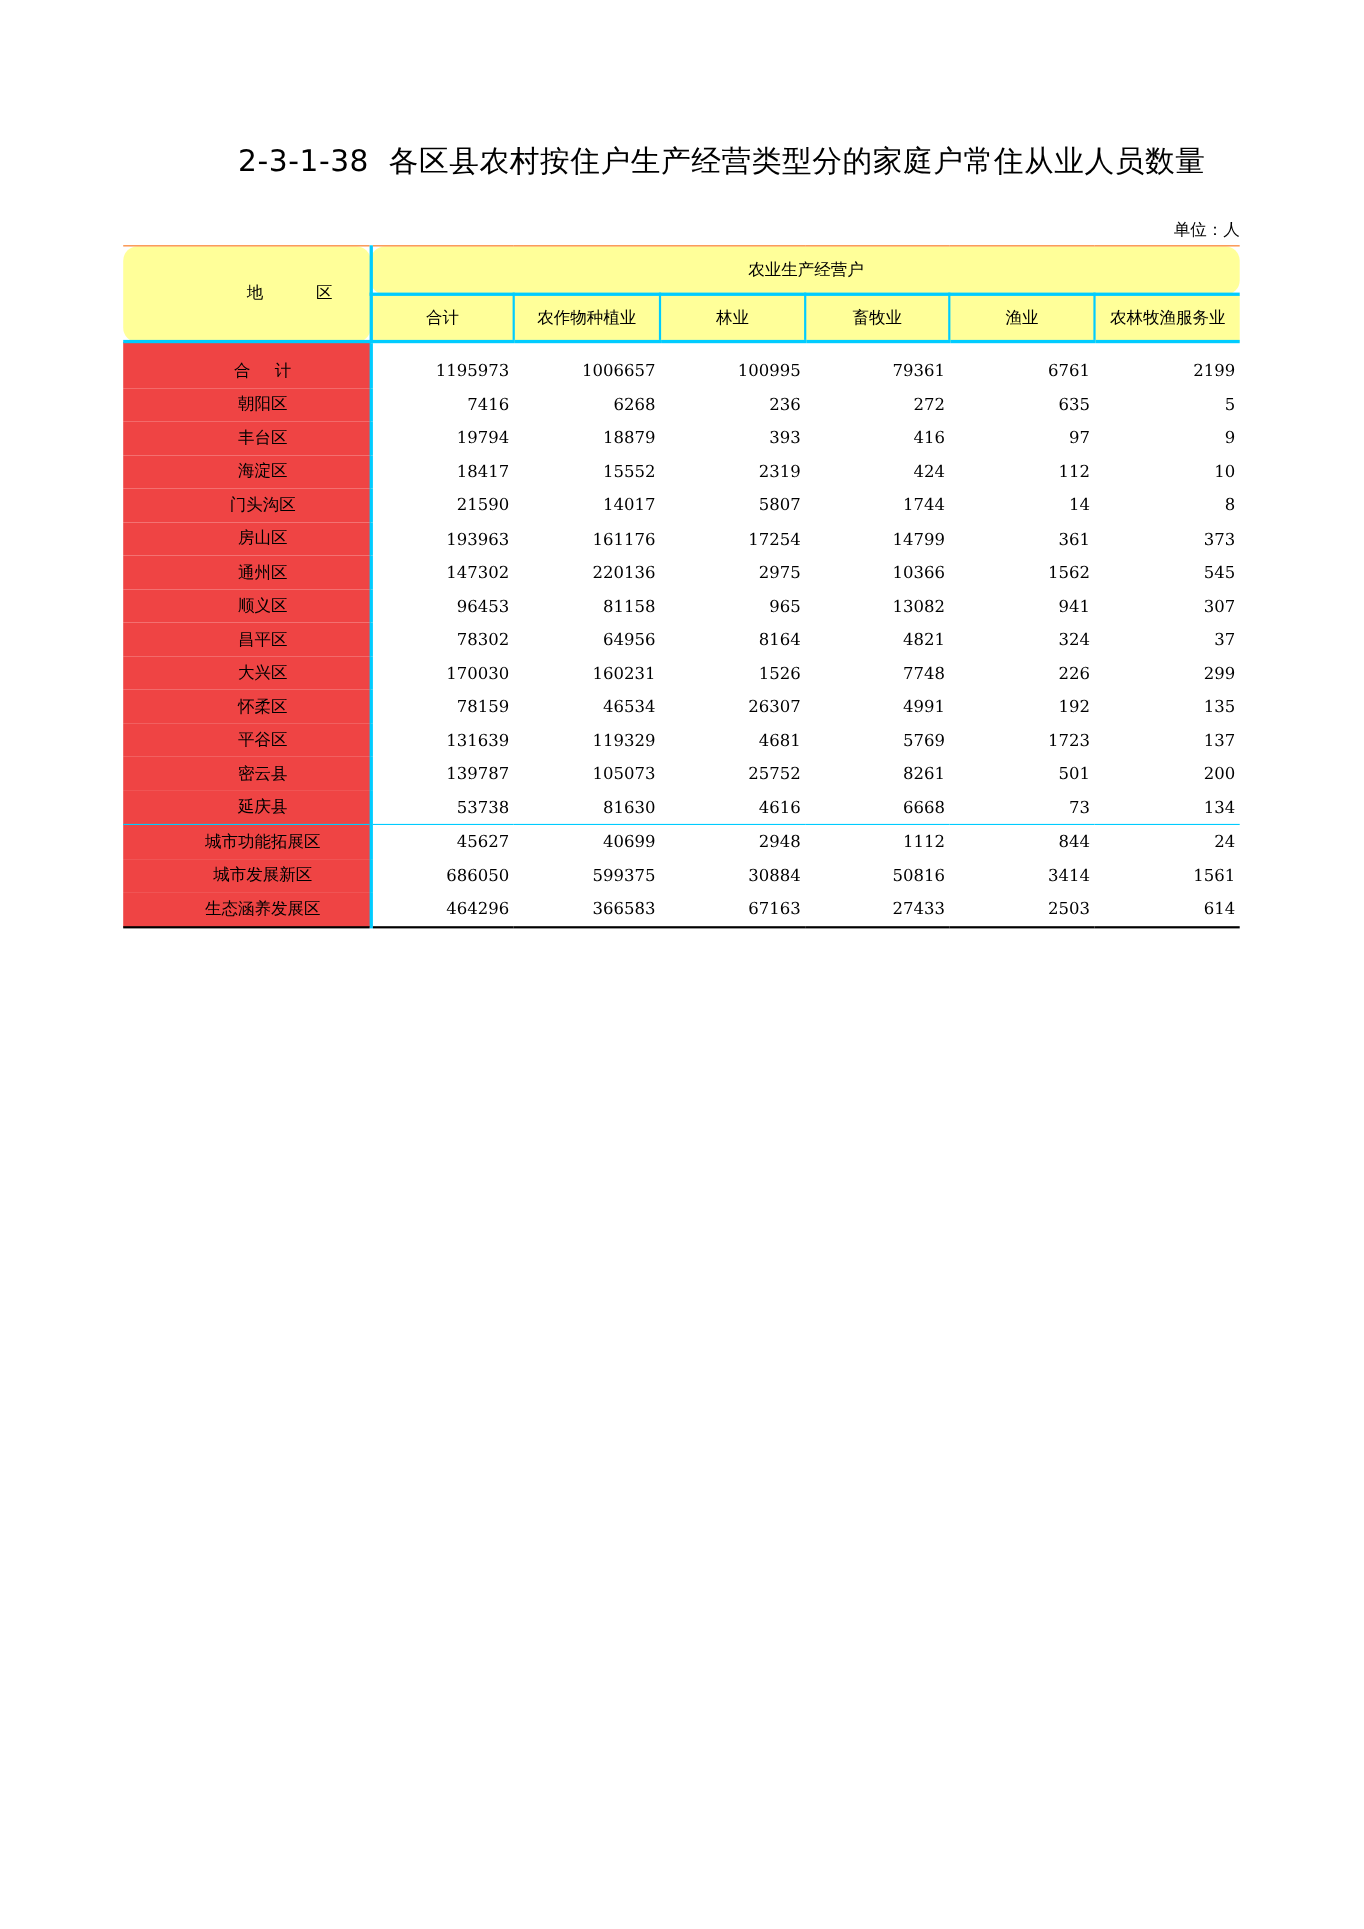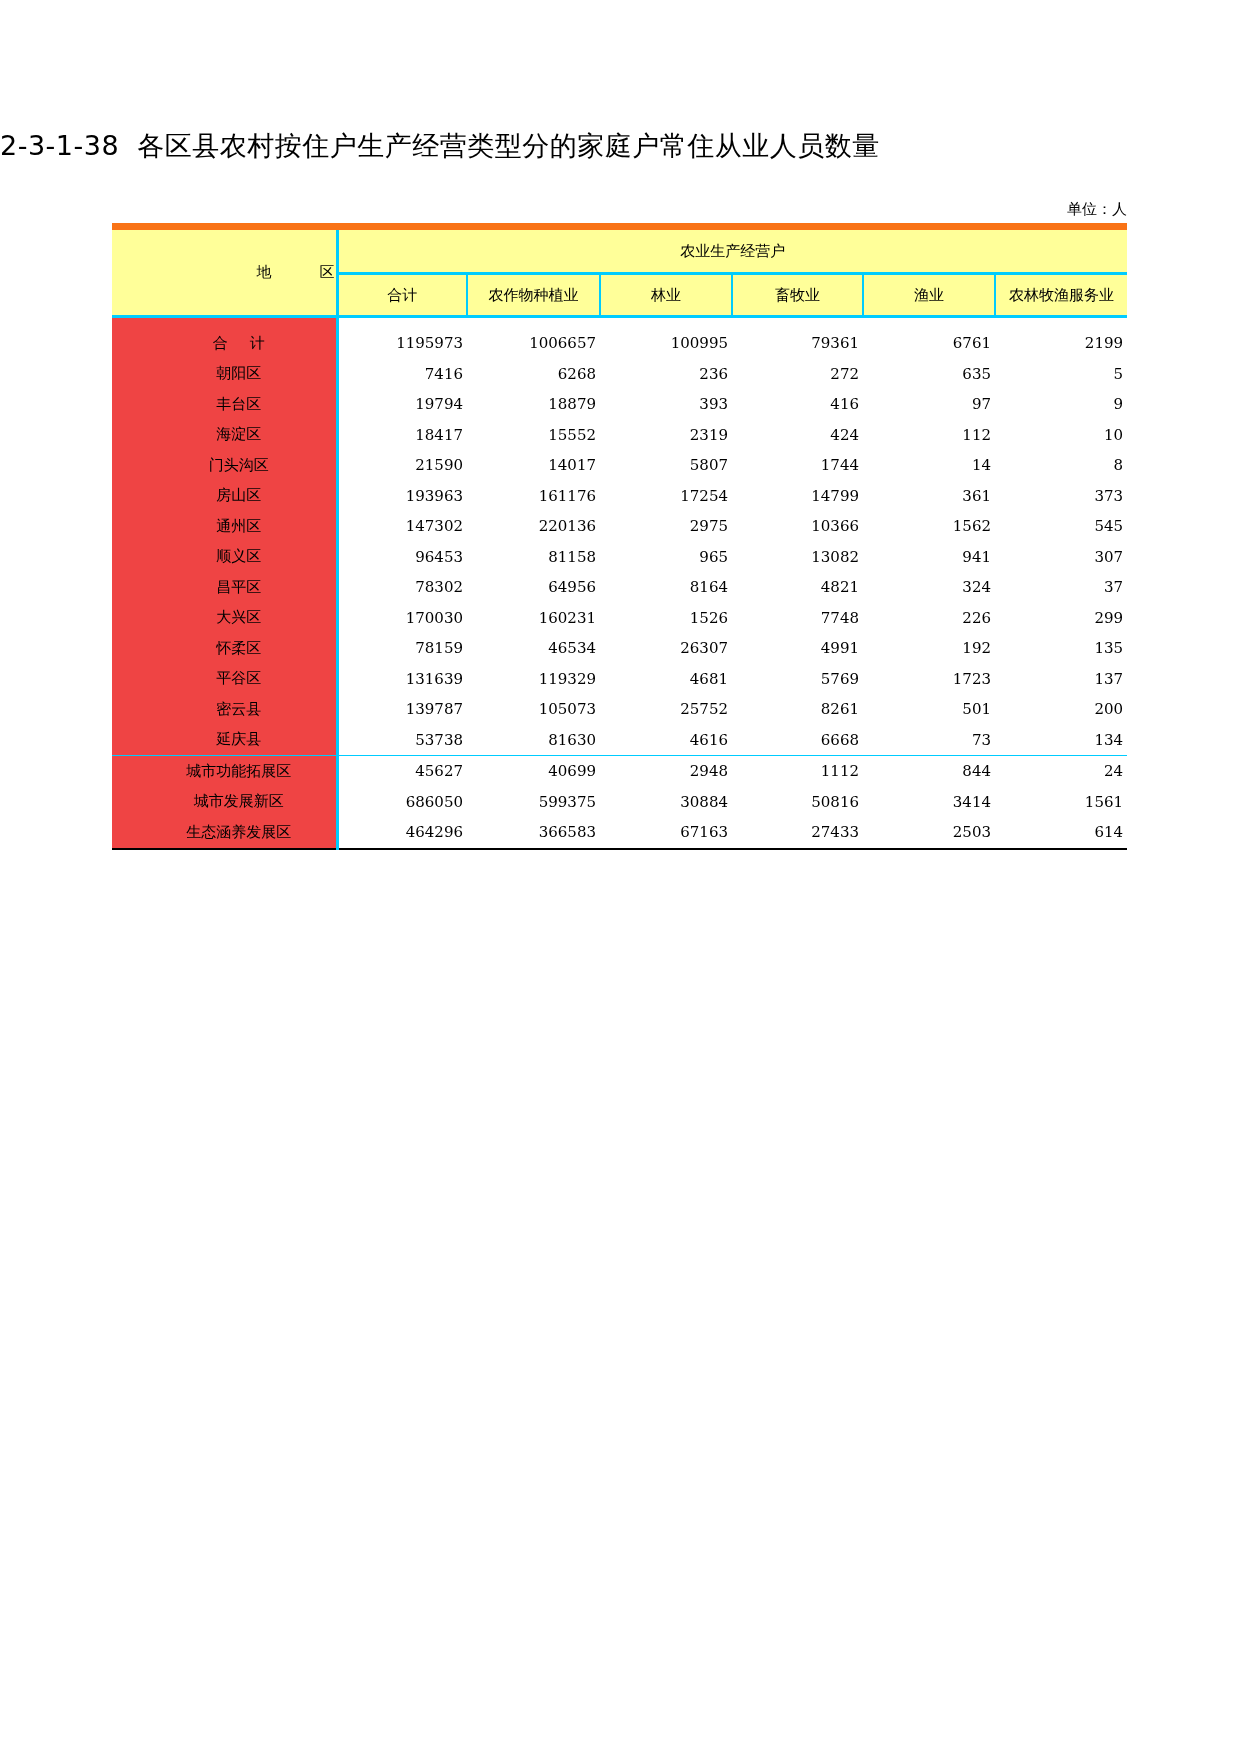--- a/index.html
+++ b/index.html
@@ -1,33 +1,33 @@
 <!DOCTYPE html>
 <html><head>
 <meta charset="utf-8">
 <style>
   html, body { margin: 0; padding: 0; background: #ffffff; }
   body { width: 1240px; height: 1754px; position: relative; overflow: hidden;
          font-family: "DejaVu Serif", "Liberation Serif", serif; color: #000; }
-  .title { position: absolute; left: 0; width: 1096px; top: 128px; text-align: left;
+  .title { position: absolute; left: 0; width: 1096px; top: 128px; text-align: right;
            font-family: "DejaVu Sans", "Liberation Sans", sans-serif; font-size: 27px; letter-spacing: 0.5px; }
   .title .num { margin-right: 18px; }
   .unit { position: absolute; right: 113px; top: 200px; font-size: 15px; }
   .tbl { position: absolute; left: 112px; top: 223px; width: 1015px; }
   table { border-collapse: collapse; width: 1015px; table-layout: fixed; font-size: 15px; }
   col.c-region { width: 225px; }
   col.c-total { width: 130px; }
   col.c-crop { width: 133px; }
   col.c-forest { width: 132px; }
   col.c-animal { width: 131px; }
   col.c-fish { width: 132px; }
   col.c-service { width: 132px; }
   thead th { background: #ffff99; font-weight: normal; }
-  tr.h1 th { height: 40px; border-top: 7px solid #f97316; }
-  tr.h1 th.region { border-right: 3px solid #00ccff; border-bottom: 3px solid #00ccff; text-align: right; padding-left: 80px; }
+  tr.h1 th { height: 40px; border-top: 1px solid #f97316; border-radius: 13px; }
+  tr.h1 th.region { border-right: 3px solid #00ccff; border-bottom: 3px solid #00ccff; text-align: center; padding-left: 80px; }
   tr.h1 th.group { border-bottom: 3px solid #00ccff; }
   tr.h2 th { height: 38px; border-bottom: 3px solid #00ccff; border-right: 2px solid #00ccff; }
   tr.h2 th:last-child { border-right: none; }
   .region-label span { display: inline-block; }
   .region-label .gap { width: 48px; }
   tbody td { height: 30.5px; padding: 0; }
   tbody td.name { background: #ef4444; border-right: 3px solid #00ccff; padding-left: 30px; text-align: center; }
   tbody td.v { text-align: right; padding-right: 4px; }
   tbody tr.first td { padding-top: 10px; }
   tbody tr.bold td.v { font-weight: normal; }

